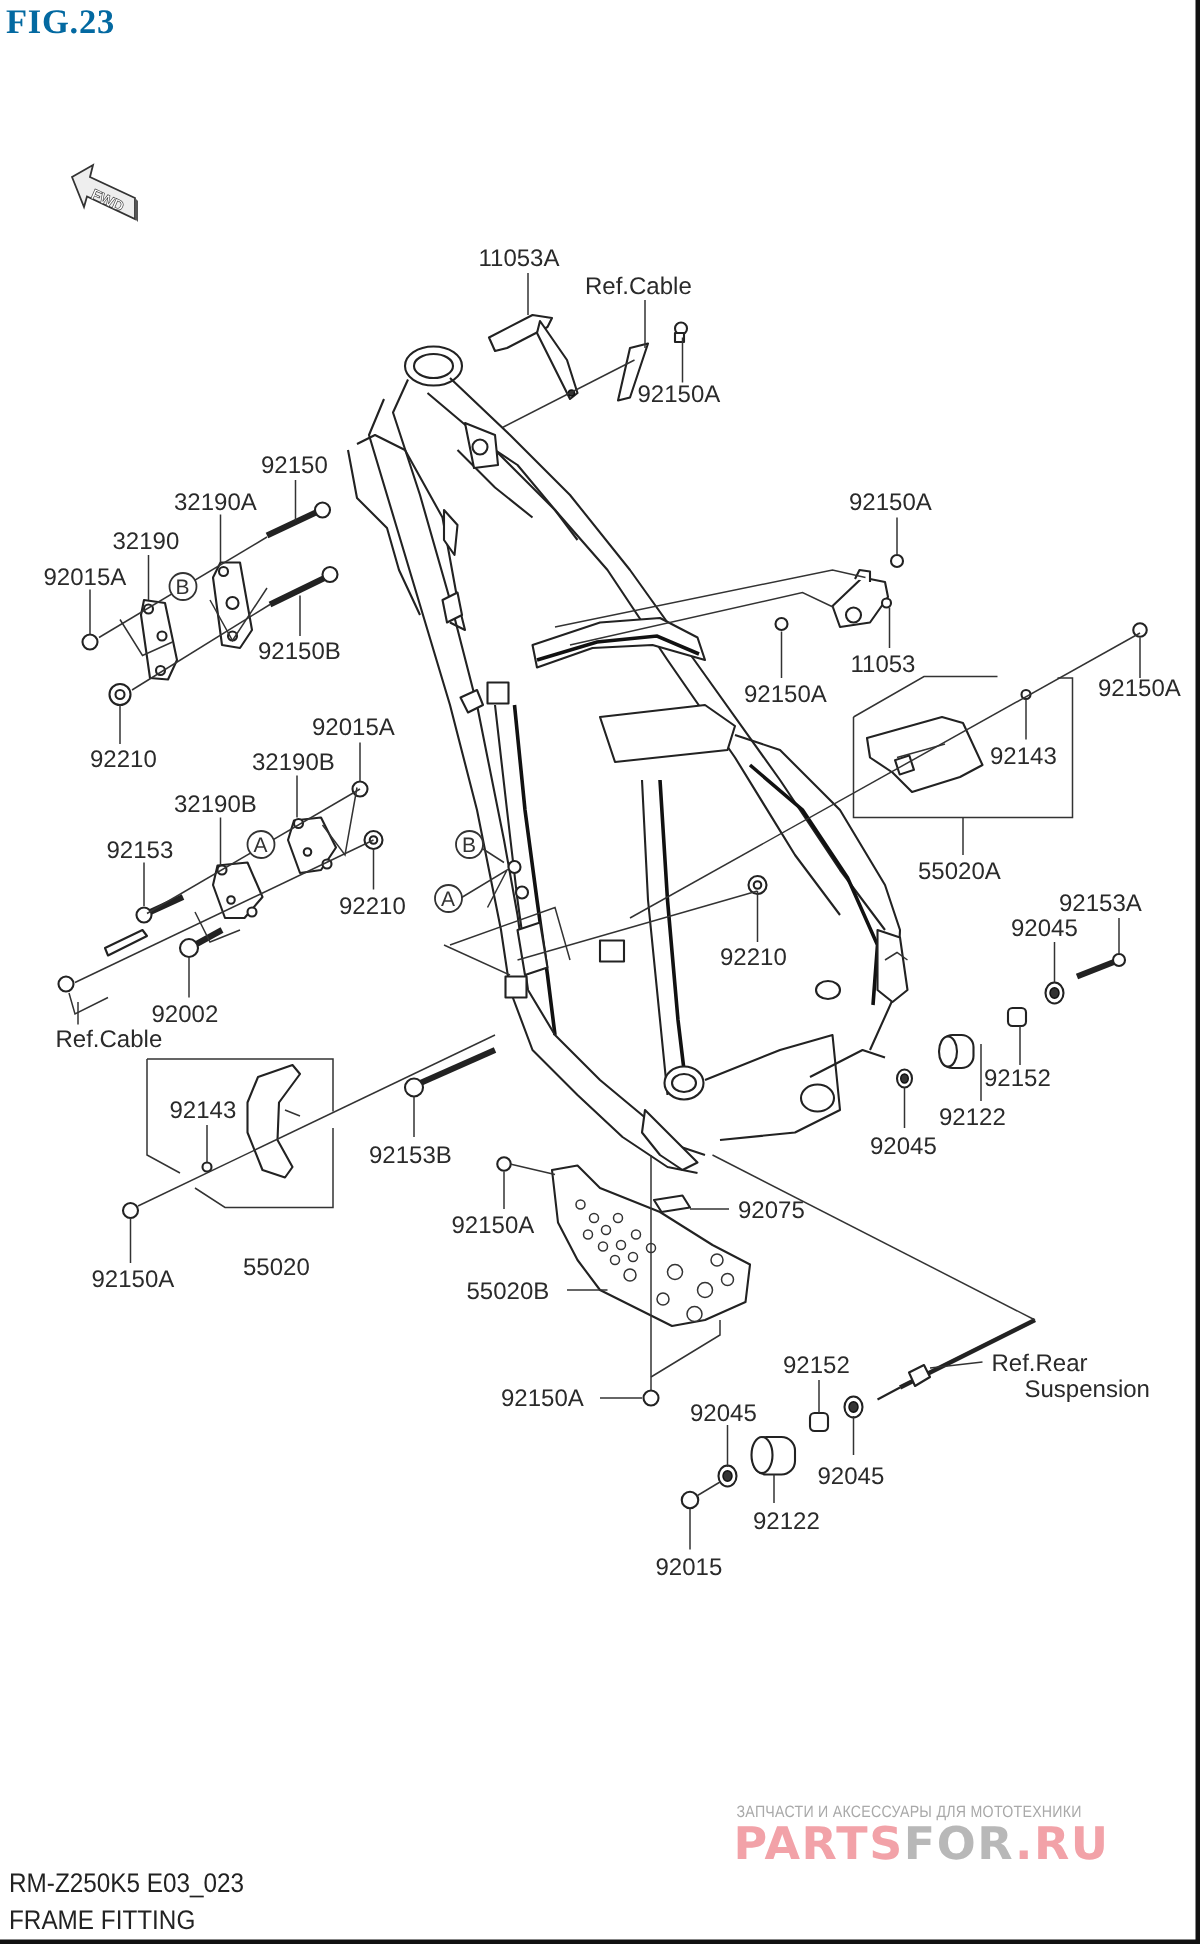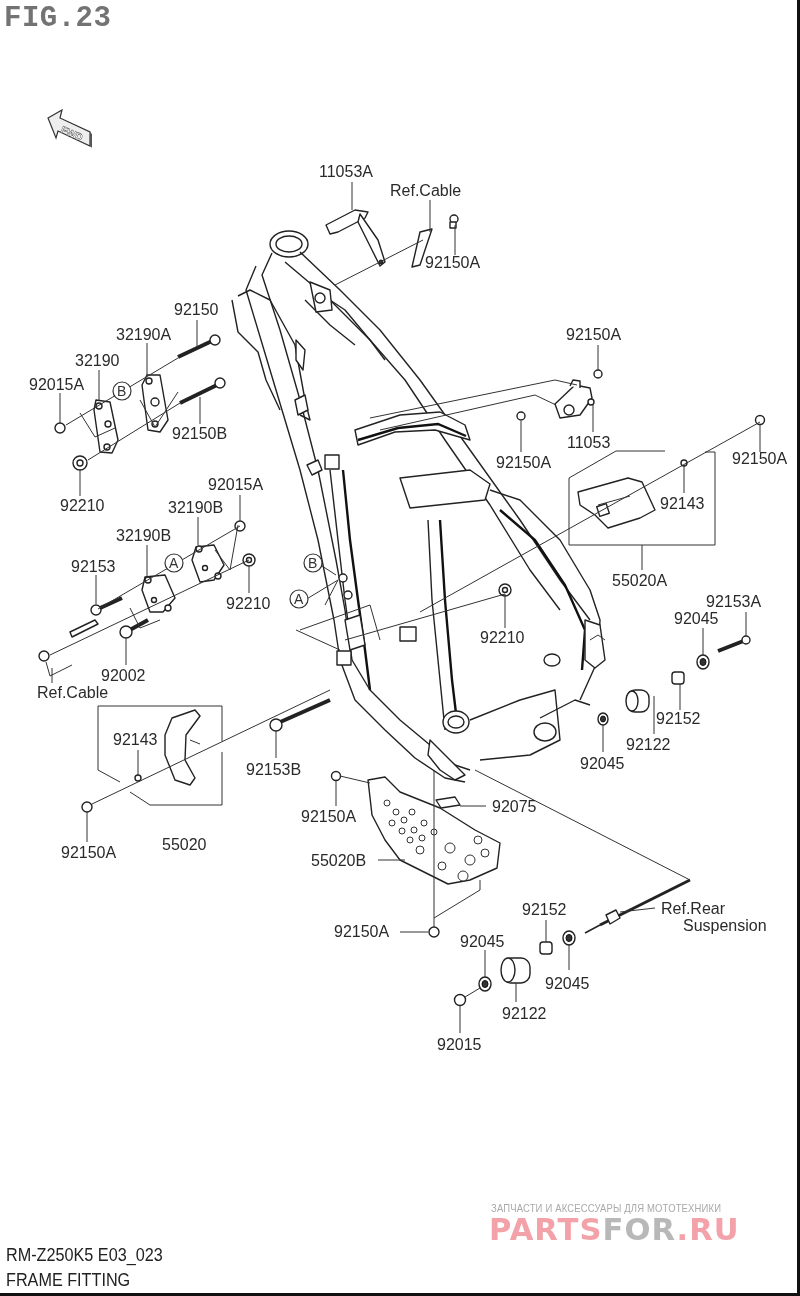--- a/index.html
+++ b/index.html
@@ -1,19 +1,19 @@
 <!DOCTYPE html>
 <html><head>
 <meta charset="utf-8">
 <style>
   html,body{margin:0;padding:0;background:#fff;}
   body{width:800px;height:1296px;position:relative;overflow:hidden;font-family:"Liberation Sans",sans-serif;color:#222;}
   .frame-border{position:absolute;right:0;top:0;width:3px;height:1296px;background:#111;}
   .frame-border-bottom{position:absolute;left:0;bottom:0;width:800px;height:3px;background:#111;}
-  .fig-title{position:absolute;left:4px;top:2px;font-family:Liberation Mono, monospace;font-weight:bold;font-size:29px;color:#737373;letter-spacing:0.5px;}
+  .fig-title{position:absolute;left:4px;top:2px;font-family:Liberation Serif, serif;font-weight:bold;font-size:23px;color:#0369a1;letter-spacing:0.5px;}
   svg#diagram{position:absolute;left:0;top:0;}
   .lbl{font-family:"Liberation Sans",sans-serif;font-size:16px;fill:#2a2a2a;}
   .part{fill:#fff;stroke:#222;stroke-width:1.4;stroke-linejoin:round;}
   .thin{fill:none;stroke:#333;stroke-width:1;}
   .lead{fill:none;stroke:#333;stroke-width:1;}
   .heavy{fill:none;stroke:#111;stroke-width:2.4;}
   .frame{fill:none;stroke:#222;stroke-width:1.4;stroke-linejoin:round;}
   .dark{fill:#333;stroke:#111;stroke-width:1;}
   .circle-ref{fill:#fff;stroke:#333;stroke-width:1.2;}
   .circle-txt{font-family:"Liberation Sans",sans-serif;font-size:14px;fill:#333;}

